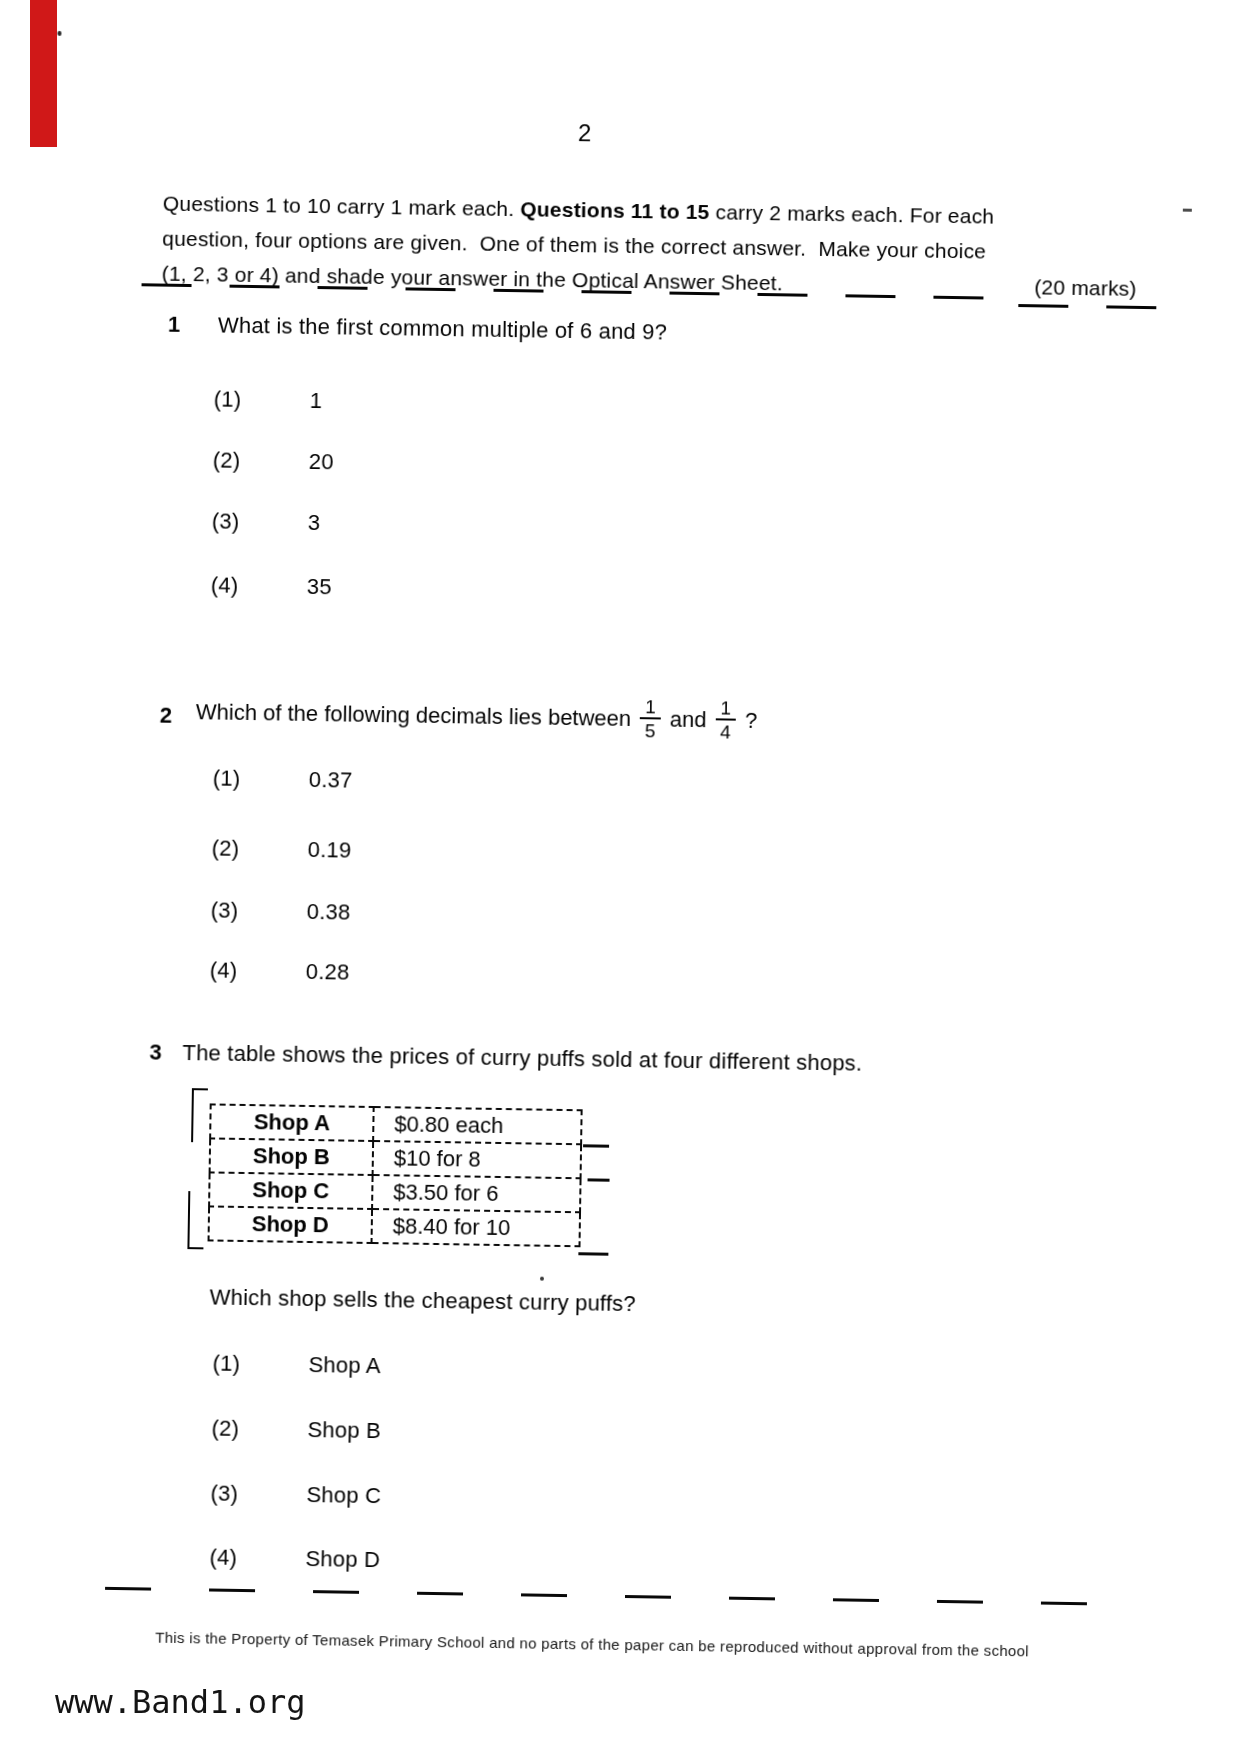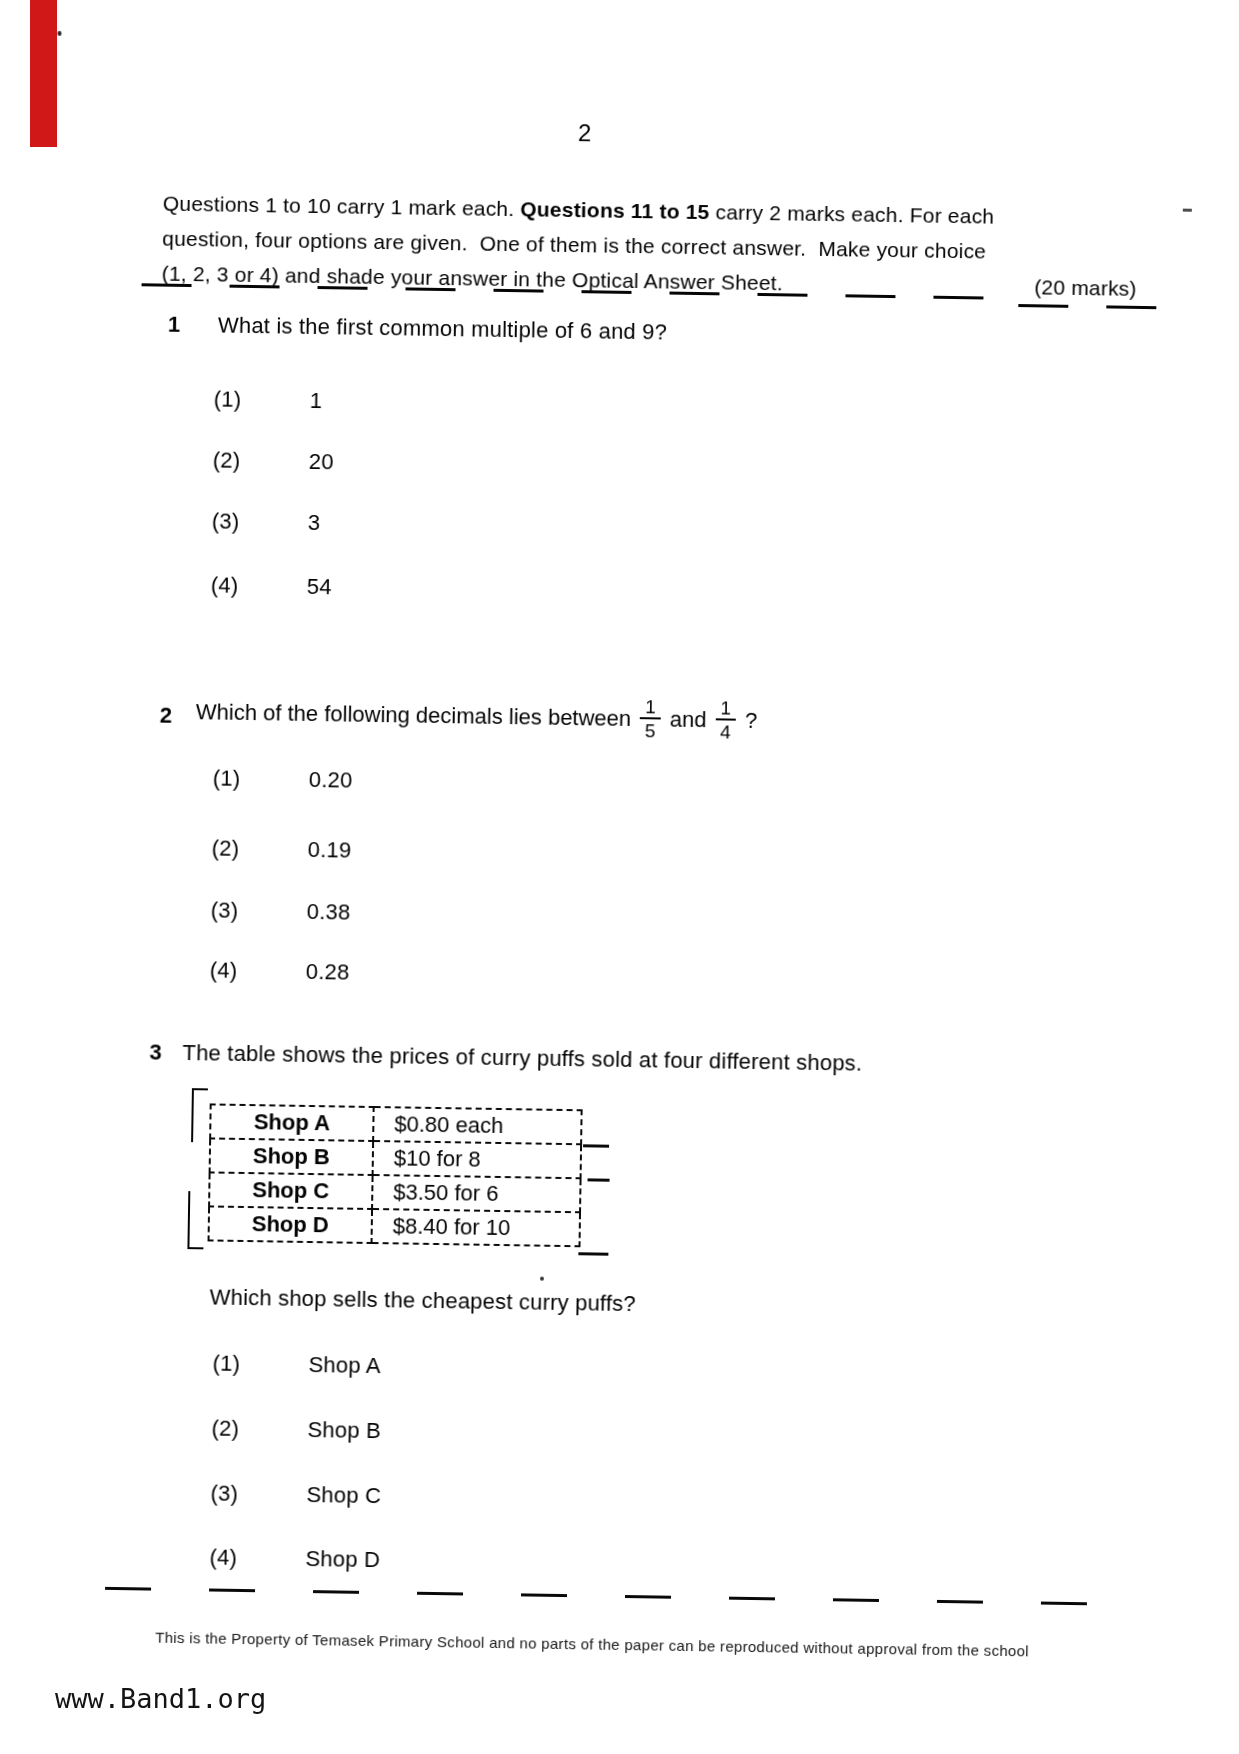--- a/index.html
+++ b/index.html
@@ -45,21 +45,21 @@
   .brk { border-color:#1c1c1c; }
   .brk1 { left:209px; top:1085px; width:16px; height:54px; border-left:2px solid; border-top:2px solid; }
   .brk2 { left:207px; top:1188px; width:16px; height:58px; border-left:2px solid; border-bottom:2px solid; }
   .tdash { position:absolute; height:3px; background:#1c1c1c; }
 
   .sep { left:130px; top:1585px; width:1030px; height:3px;
     background:repeating-linear-gradient(90deg,#1b1b1b 0 46px,transparent 46px 104px); }
 
   .notice { left:181px; top:1626px; font-size:15px; letter-spacing:.3px; color:#2b2b2b; filter:blur(0.55px); white-space:nowrap; }
 
-  .watermark { left:55px; top:1683px; font-family:"DejaVu Sans Mono", monospace; font-size:27px; color:#141414; }
+  .watermark { left:55px; top:1683px; font-family:"DejaVu Sans Mono", monospace; font-size:32px; color:#141414; }
 
   .redstripe { left:30px; top:0; width:27px; height:147px; background:#d01818; }
 
   .inkdot { left:58px; top:30px; width:4px; height:5px; background:#3a3a3a; border-radius:50%; }
   .inkdash { left:1186px; top:190px; width:9px; height:3px; background:#555; }
   .inktick { left:560px; top:1268px; width:4px; height:4px; background:#444; border-radius:50%; }
 </style>
 </head>
 <body>
 
@@ -80,39 +80,39 @@
     <div class="dashrow dr1"></div>
     <div class="dashrow dr2"></div>
   </div>
 
   <div class="abs qnum" style="left:173px; top:309px;">1</div>
   <div class="abs qtext" style="left:223px; top:309px;">What is the first common multiple of 6 and 9?</div>
   <div class="abs" style="left:220px; top:0;">
     <div class="opt" style="top:383px;"><span class="olabel">(1)</span><span>1</span></div>
     <div class="opt" style="top:444px;"><span class="olabel">(2)</span><span>20</span></div>
     <div class="opt" style="top:505px;"><span class="olabel">(3)</span><span>3</span></div>
-    <div class="opt" style="top:569px;"><span class="olabel">(4)</span><span>54</span></div>
+    <div class="opt" style="top:569px;"><span class="olabel">(4)</span><span>35</span></div>
   </div>
 
   <div class="abs qnum" style="left:171px; top:700px;">2</div>
   <div class="abs q2row" style="left:207px; top:686px;">
     <span>Which of the following decimals lies between</span>
     <span class="frac">
         <span class="fn">1</span>
         <span class="fd">5</span>
       </span>
     <span>and</span>
     <span class="frac">
         <span class="fn">1</span>
         <span class="fd">4</span>
       </span>
     <span>?</span>
   </div>
   <div class="abs" style="left:225px; top:0;">
-    <div class="opt" style="top:762px;"><span class="olabel">(1)</span><span>0.20</span></div>
+    <div class="opt" style="top:762px;"><span class="olabel">(1)</span><span>0.37</span></div>
     <div class="opt" style="top:832px;"><span class="olabel">(2)</span><span>0.19</span></div>
     <div class="opt" style="top:894px;"><span class="olabel">(3)</span><span>0.38</span></div>
     <div class="opt" style="top:954px;"><span class="olabel">(4)</span><span>0.28</span></div>
   </div>
 
   <div class="abs qnum" style="left:166px; top:1037px;">3</div>
   <div class="abs qtext" style="left:199px; top:1037px;">The table shows the prices of curry puffs sold at four different shops.</div>
 
   <div class="abs brk brk1"></div>
   <div class="abs brk brk2"></div>

